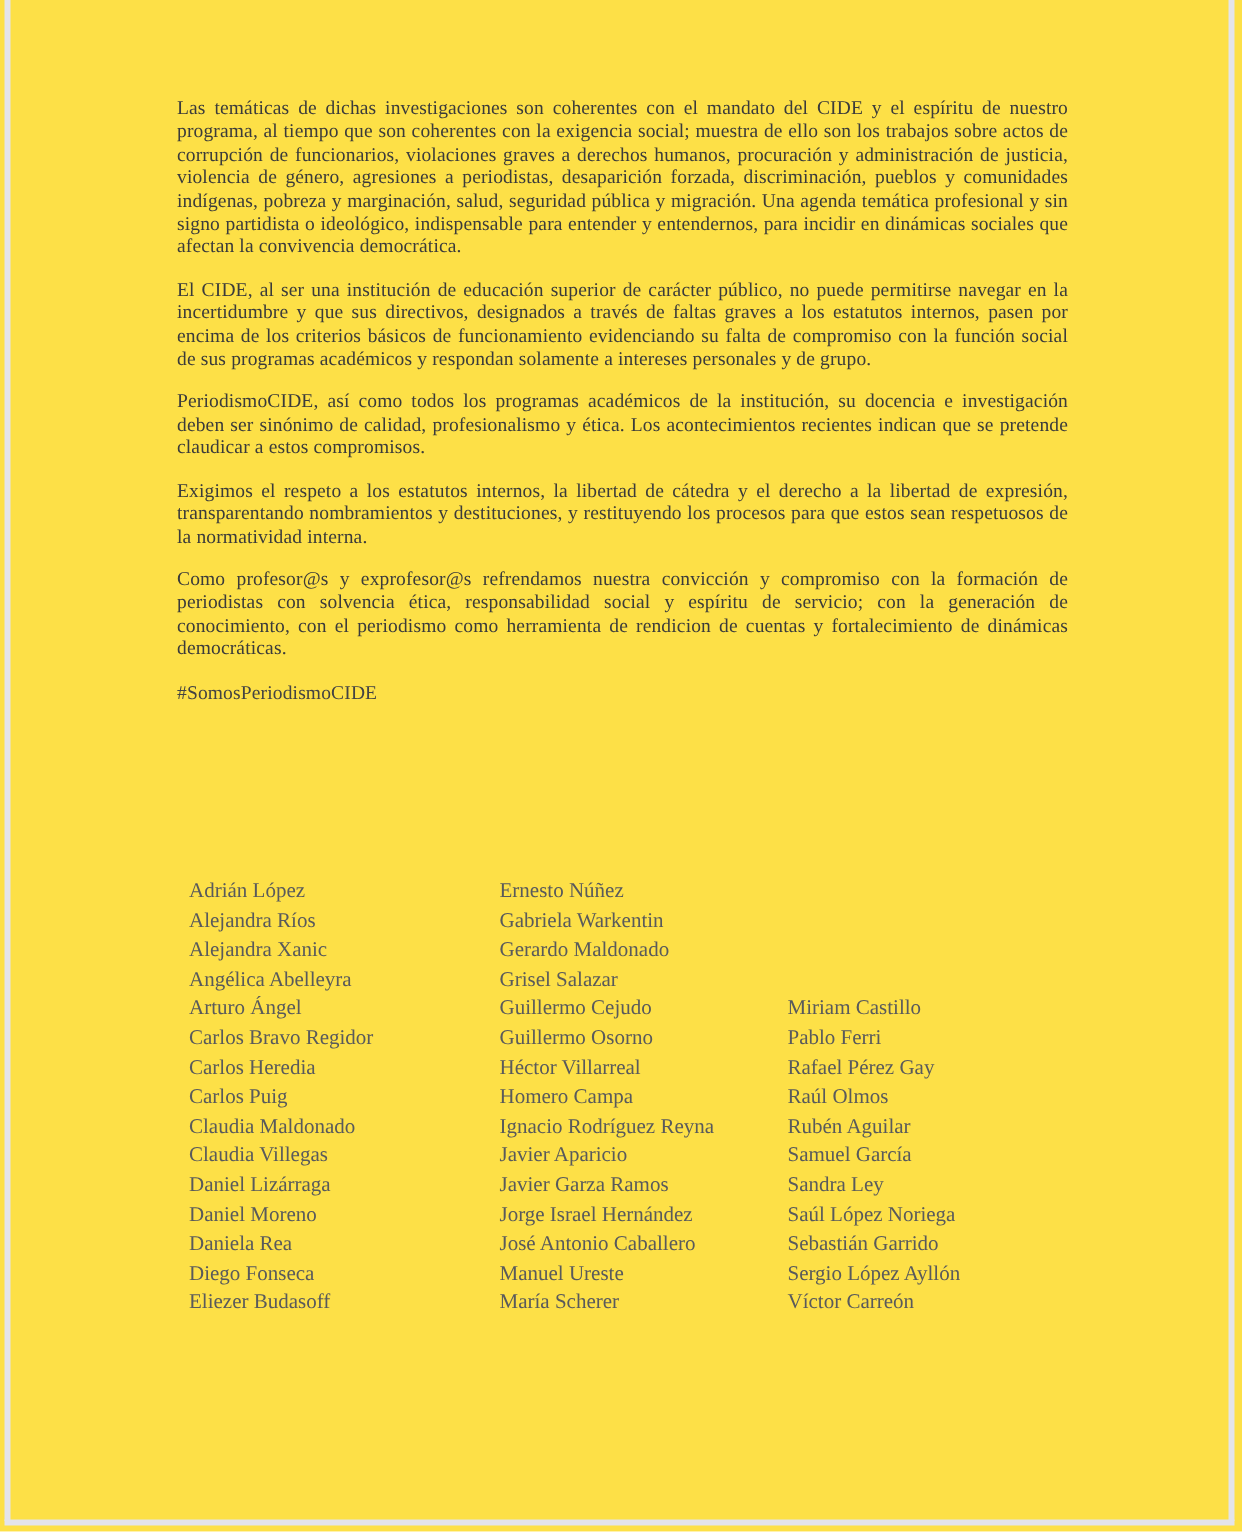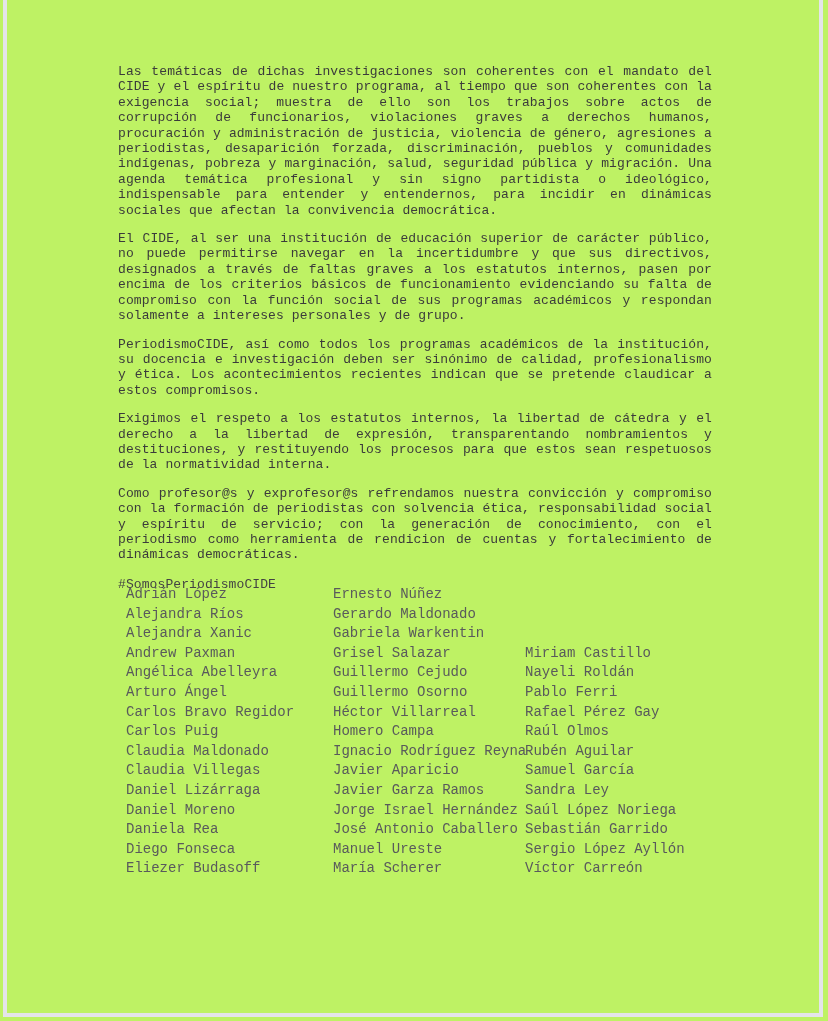--- a/index.html
+++ b/index.html
@@ -4,23 +4,23 @@
 <style>
   html, body {
     margin: 0;
     padding: 0;
     background: #ffffff;
   }
   .page {
     position: relative;
     width: 828px;
     height: 1021px;
-    background: #bef264;
+    background: #fde047;
     overflow: hidden;
-    font-family: Liberation Mono, monospace;
+    font-family: Liberation Serif, serif;
   }
   
   .edge {
     position: absolute;
     background: #e4e4ea;
   }
   .edge-left   { left: 3px;  top: 0;  width: 4px;  height: 1014px; }
   .edge-right  { right: 5px; top: 0;  width: 4px;  height: 1014px; }
   .edge-bottom { left: 3px;  right: 5px; bottom: 4px; height: 4px; }
 
@@ -79,55 +79,54 @@
     <p>Como profesor@s y exprofesor@s refrendamos nuestra convicción y compromiso con la formación de periodistas con solvencia ética, responsabilidad social y espíritu de servicio; con la generación de conocimiento, con el periodismo como herramienta de rendicion de cuentas y fortalecimiento de dinámicas democráticas.</p>
     <p class="hashtag">#SomosPeriodismoCIDE</p>
   </div>
 
   <div class="signatories">
     <div class="sig-col sig-col-1">
 
     <div class="sig-name">Adrián López</div>
         <div class="sig-name">Alejandra Ríos</div>
         <div class="sig-name">Alejandra Xanic</div>
-        <div class="sig-name">Andrew Paxman</div>
         <div class="sig-name">Angélica Abelleyra</div>
         <div class="sig-name">Arturo Ángel</div>
         <div class="sig-name">Carlos Bravo Regidor</div>
+        <div class="sig-name">Carlos Heredia</div>
         <div class="sig-name">Carlos Puig</div>
         <div class="sig-name">Claudia Maldonado</div>
         <div class="sig-name">Claudia Villegas</div>
         <div class="sig-name">Daniel Lizárraga</div>
         <div class="sig-name">Daniel Moreno</div>
         <div class="sig-name">Daniela Rea</div>
         <div class="sig-name">Diego Fonseca</div>
         <div class="sig-name">Eliezer Budasoff</div>
       </div>
     <div class="sig-col sig-col-2">
 
     <div class="sig-name">Ernesto Núñez</div>
+        <div class="sig-name">Gabriela Warkentin</div>
         <div class="sig-name">Gerardo Maldonado</div>
-        <div class="sig-name">Gabriela Warkentin</div>
         <div class="sig-name">Grisel Salazar</div>
         <div class="sig-name">Guillermo Cejudo</div>
         <div class="sig-name">Guillermo Osorno</div>
         <div class="sig-name">Héctor Villarreal</div>
         <div class="sig-name">Homero Campa</div>
         <div class="sig-name">Ignacio Rodríguez Reyna</div>
         <div class="sig-name">Javier Aparicio</div>
         <div class="sig-name">Javier Garza Ramos</div>
         <div class="sig-name">Jorge Israel Hernández</div>
         <div class="sig-name">José Antonio Caballero</div>
         <div class="sig-name">Manuel Ureste</div>
         <div class="sig-name">María Scherer</div>
       </div>
     <div class="sig-col sig-col-3">
 
     <div class="sig-name">Miriam Castillo</div>
-        <div class="sig-name">Nayeli Roldán</div>
         <div class="sig-name">Pablo Ferri</div>
         <div class="sig-name">Rafael Pérez Gay</div>
         <div class="sig-name">Raúl Olmos</div>
         <div class="sig-name">Rubén Aguilar</div>
         <div class="sig-name">Samuel García</div>
         <div class="sig-name">Sandra Ley</div>
         <div class="sig-name">Saúl López Noriega</div>
         <div class="sig-name">Sebastián Garrido</div>
         <div class="sig-name">Sergio López Ayllón</div>
         <div class="sig-name">Víctor Carreón</div>

